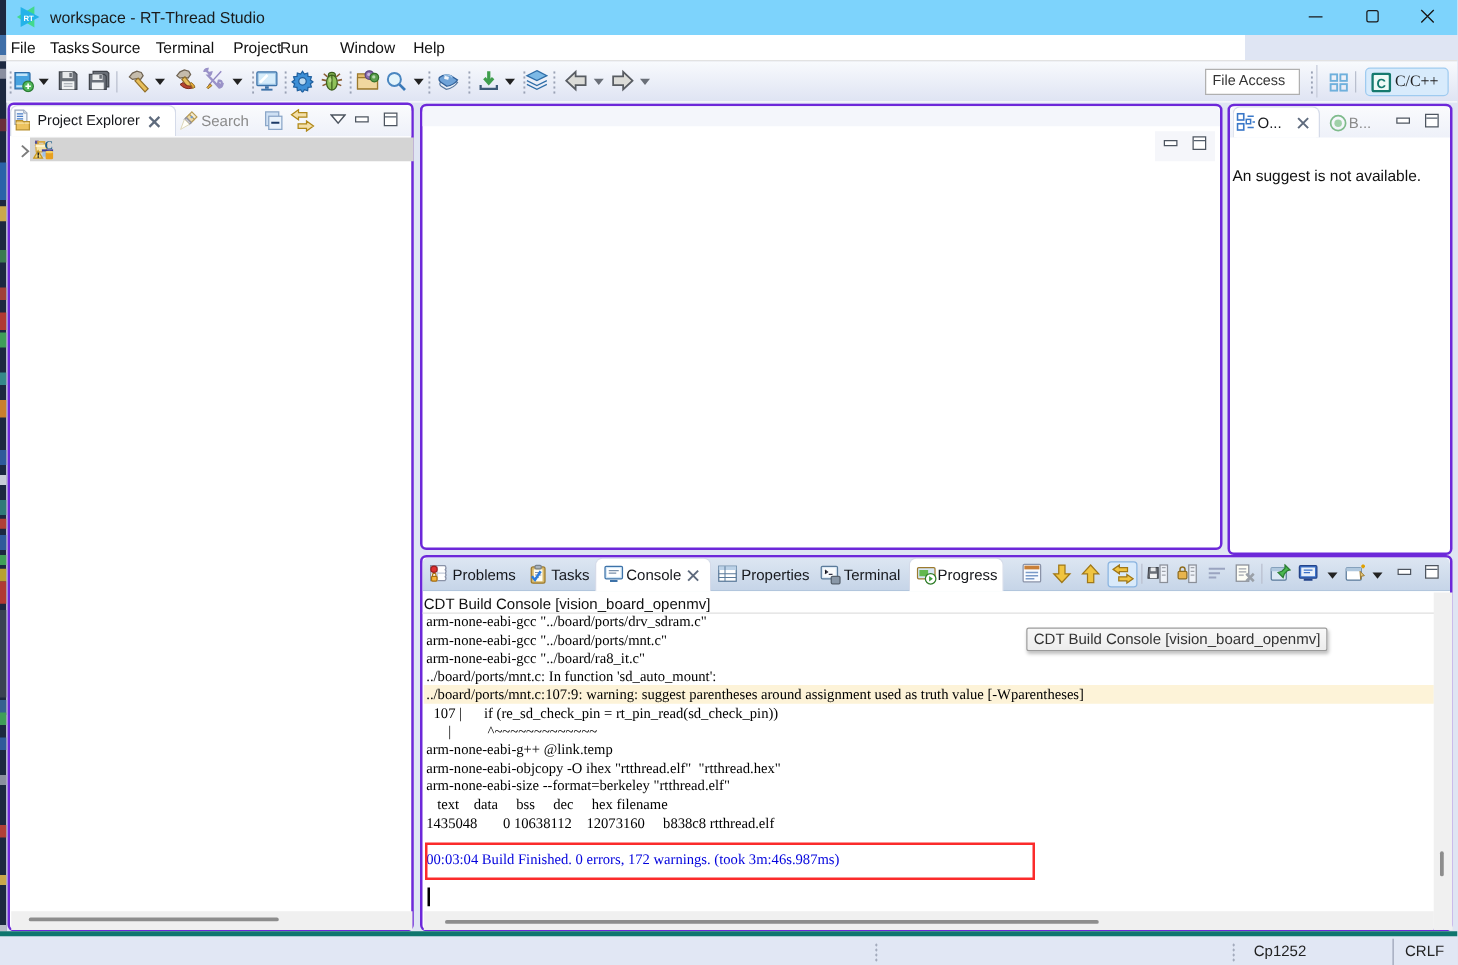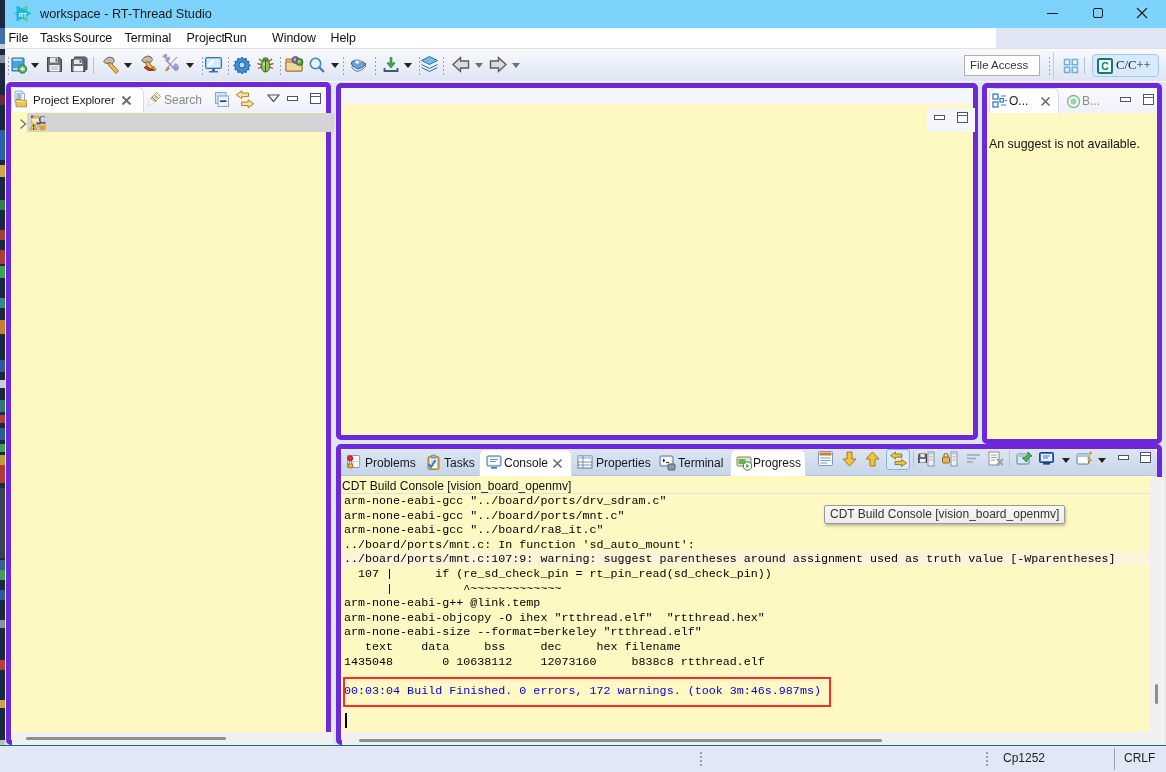--- a/index.html
+++ b/index.html
@@ -3,25 +3,25 @@
 <meta charset="utf-8">
 <style>
 * { margin:0; padding:0; box-sizing:border-box; }
 html,body { width:1166px; height:772px; overflow:hidden; }
 body { position:relative; font-family:"Liberation Sans", sans-serif; background:#dfe5f3; }
 .abs { position:absolute; }
 .titlebar { left:5px; top:0; width:1161px; height:28px; background:#7dd3fc; }
 .menubar { left:5px; top:28px; width:991px; height:20px; background:#ffffff; }
 .menu-item { position:absolute; top:3px; font-size:12.4px; color:#111111; }
 .toolbar { left:5px; top:48px; width:1161px; height:33px; background:linear-gradient(#f8fafd,#dfe4f3); border-top:1px solid #e2e2e2; }
-.panel { position:absolute; background:#fef9c3; border:5px solid #6d28d9; border-radius:5px; }
+.panel { position:absolute; background:#ffffff; border:2px solid #6d28d9; border-radius:5px; }
 .tabrow { position:absolute; left:0; top:0; right:0; height:25px; background:linear-gradient(#fafbfd,#eef1f9); border-radius:5px 5px 0 0; }
 .tab-sel { position:absolute; background:#ffffff; border:1px solid #d5dbe9; border-bottom:none; border-radius:6px 6px 0 0; height:25px; top:0; }
-.statusbar { left:0; top:745px; width:1166px; height:27px; background:#e1e7f4; border-top:1px solid #0f766e; }
-.mono { font-family:Liberation Mono, monospace; font-size:11.7px; line-height:14.6px; white-space:pre; color:#000000; }
+.statusbar { left:0; top:745px; width:1166px; height:27px; background:#e1e7f4; border-top:4px solid #0f766e; }
+.mono { font-family:Liberation Serif, serif; font-size:11.7px; line-height:14.6px; white-space:pre; color:#000000; }
 .dd { position:absolute; width:0; height:0; border-left:4.5px solid transparent; border-right:4.5px solid transparent; border-top:5px solid #222; }
 .tsep { position:absolute; top:57px; width:1px; height:17px; background:#b9bfce; }
 .dots { position:absolute; top:56px; width:3px; height:20px; background-image:radial-gradient(circle, #9aa2b5 0.8px, transparent 1px); background-size:3px 4px; }
 .tabtxt { position:absolute; top:6px; font-size:12px; color:#16181d; }
 .greytxt { color:#8a8a8a; }
 .minbtn { position:absolute; width:11px; height:5px; border:1.2px solid #4d5560; background:#fff; }
 .maxbtn { position:absolute; width:11px; height:11px; border:1.2px solid #4d5560; background:#fff; }
 .maxbtn > div { height:3px; border-bottom:1px solid #55606e; }
 </style>
 </head>

